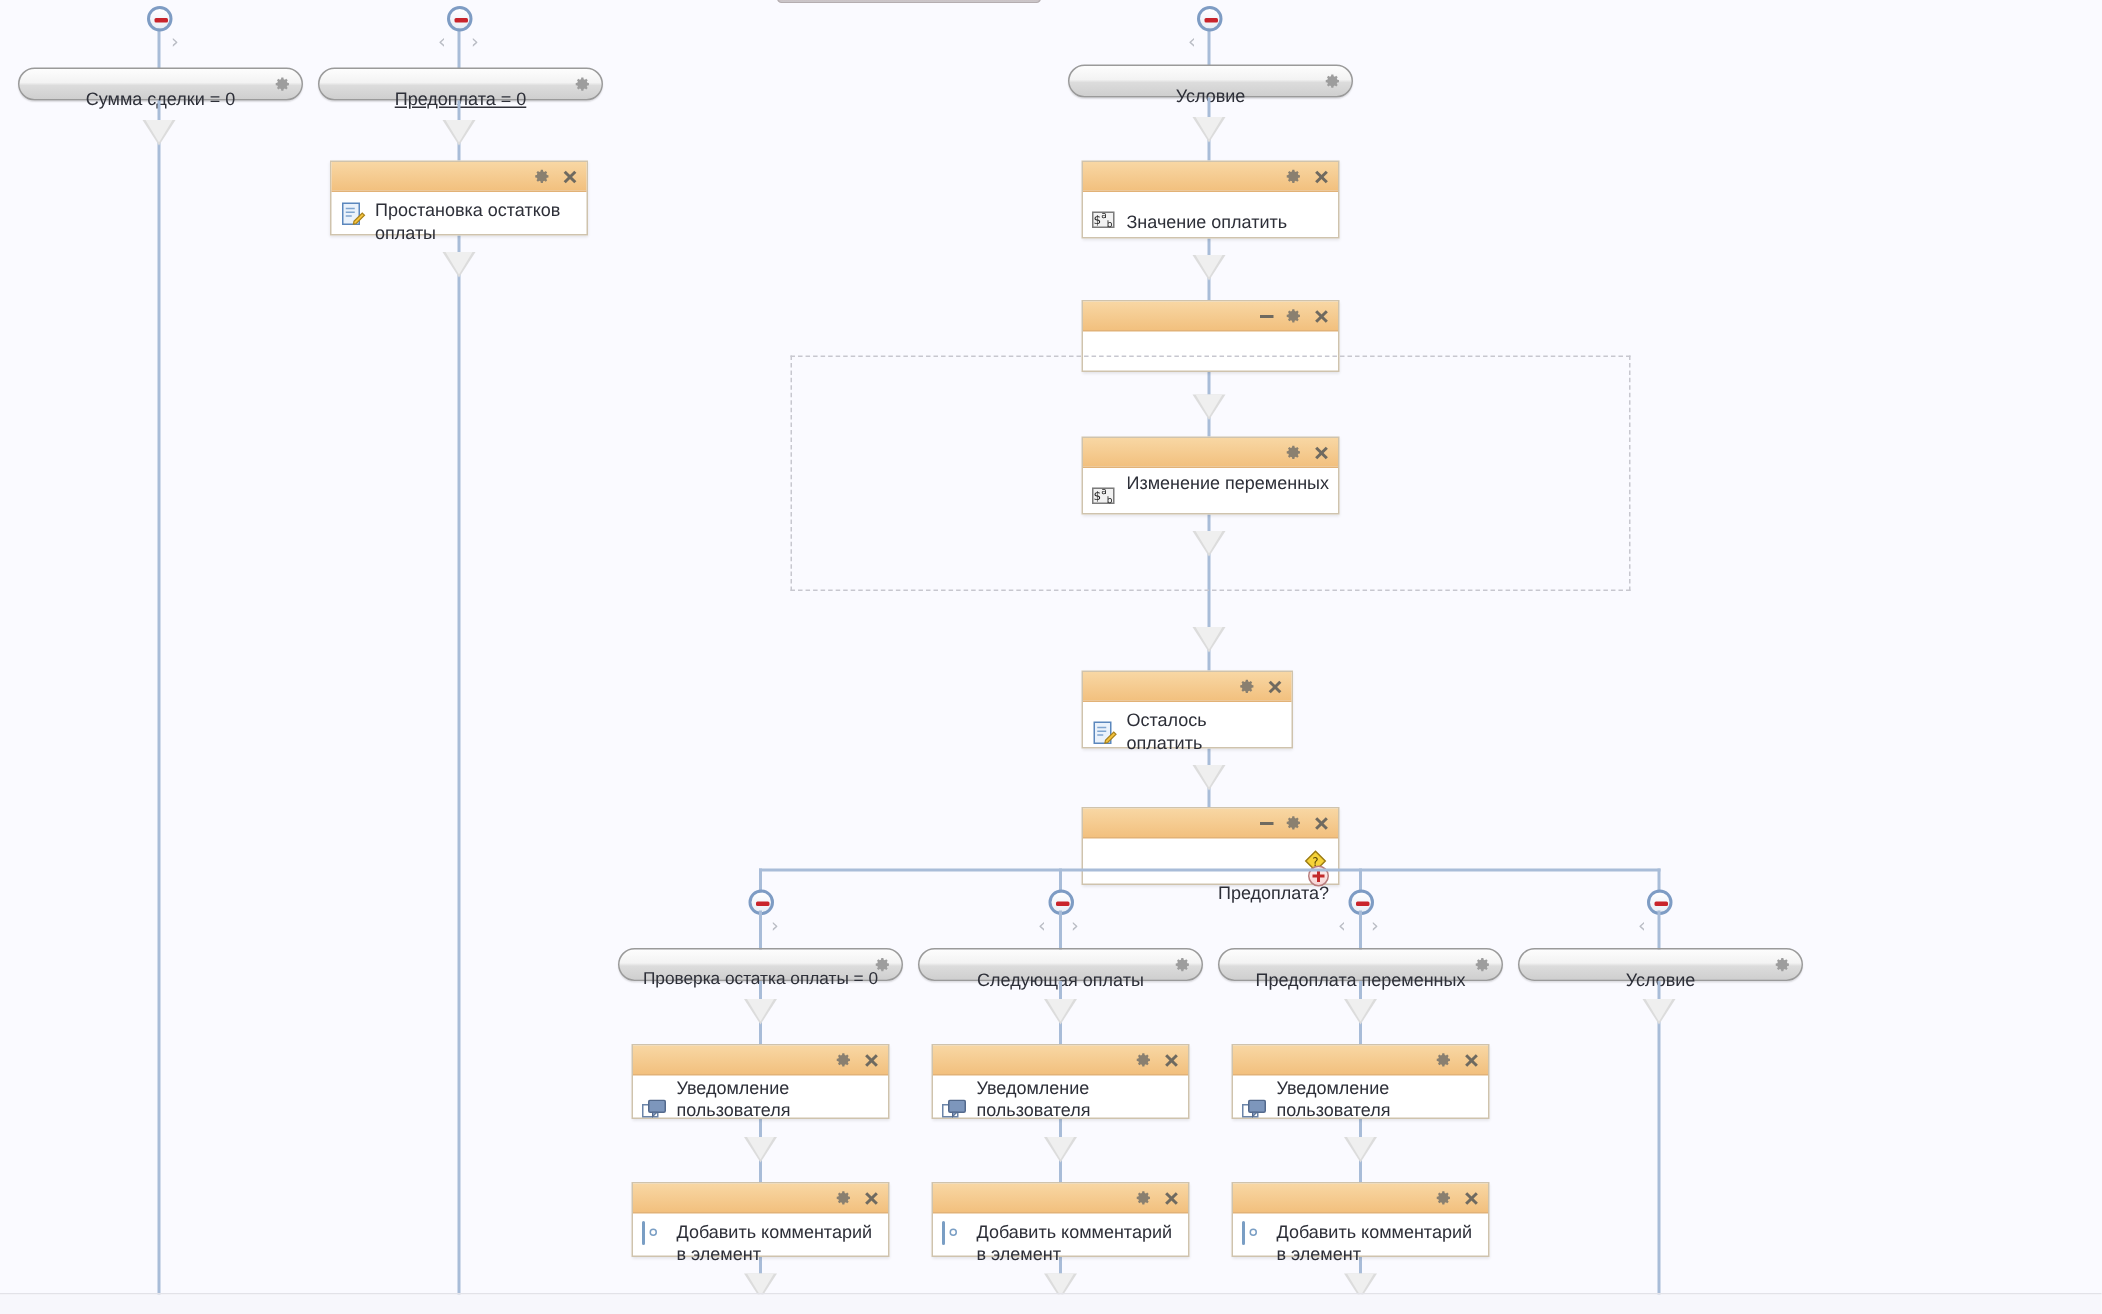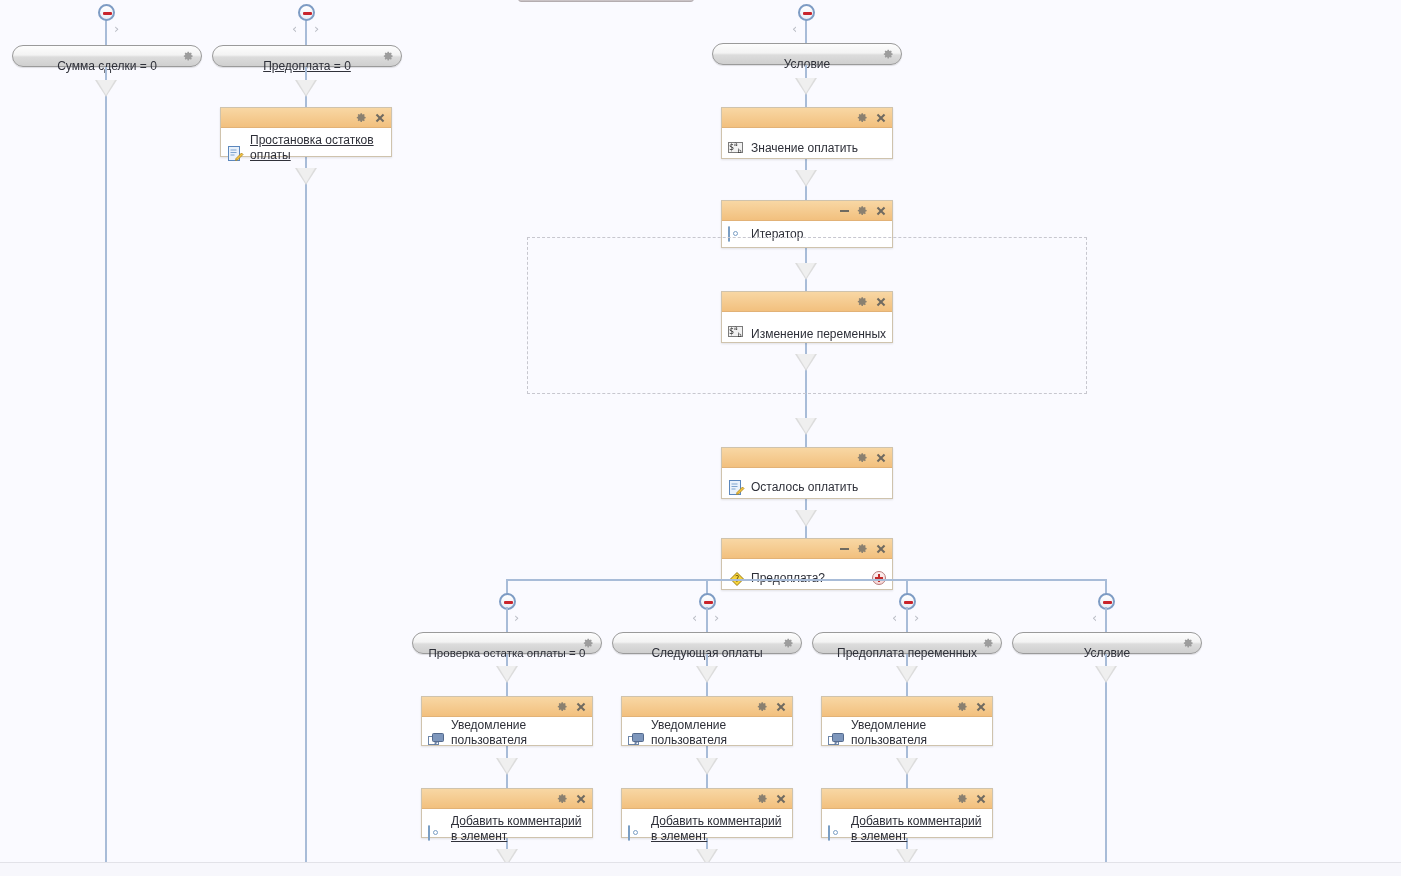--- a/index.html
+++ b/index.html
@@ -56,21 +56,21 @@
     box-shadow:0 1px 2px rgba(0,0,0,.10);}
   .card .hdr{height:19px;
     background:linear-gradient(#f8d7a4,#f2c07e);
     border-bottom:1px solid #e2b277;
     display:flex;align-items:center;justify-content:flex-end;
     padding-right:6px;gap:8px;}
   .card .hdr .hicon{cursor:pointer;display:block;}
   .card .body{padding:5px 6px 5px 6px;display:flex;align-items:flex-start;gap:5px;
     position:relative;min-height:28px;}
   .card .body .txt{font-size:12px;line-height:15px;color:#2d2f38;padding-top:0px;}
-  .card.twoline .body{align-items:flex-end;text-decoration:underline;}
+  .card.twoline .body{align-items:flex-start;}
 
   .minus{width:9px;height:2px;background:#6f6a60;display:block;}
   .xmark{width:10px;height:10px;position:relative;display:block;}
   .xmark:before,.xmark:after{content:"";position:absolute;left:0;top:4px;
     width:10px;height:2px;background:#6f6a60;}
   .xmark:before{transform:rotate(45deg);}
   .xmark:after{transform:rotate(-45deg);}
 
   
   .nicon{width:18px;height:18px;flex:0 0 18px;position:relative;margin-top:1px;}
@@ -234,53 +234,47 @@
     <div class="hdr">
       <span class="hicon minus"></span>
       <span class="hicon gear">
         <svg viewBox="0 0 16 16" width="11" height="11">
             <path fill="#8a8070" d="M8 5a3 3 0 100 6 3 3 0 000-6zm0 4.4A1.4 1.4 0 118 6.6a1.4 1.4 0 010 2.8z"></path>
             <path fill="#8a8070" d="M14 9.1v-2l-1.6-.3a4.7 4.7 0 00-.5-1.2l.9-1.3-1.4-1.4-1.3.9a4.7 4.7 0 00-1.2-.5L8.6 1.7h-2L6.3 3.3a4.7 4.7 0 00-1.2.5l-1.3-.9L2.4 4.3l.9 1.3a4.7 4.7 0 00-.5 1.2l-1.6.3v2l1.6.3c.1.4.3.8.5 1.2l-.9 1.3 1.4 1.4 1.3-.9c.4.2.8.4 1.2.5l.3 1.6h2l.3-1.6c.4-.1.8-.3 1.2-.5l1.3.9 1.4-1.4-.9-1.3c.2-.4.4-.8.5-1.2L14 9.1z"></path>
           </svg>
       </span>
       <span class="hicon xmark"></span>
     </div>
-    <div class="body" style="min-height:26px;">
-      <span class="nicon">
-        <span class="ic-obj"></span>
-      </span>
-      <span class="txt" style="margin-top:1px;">Итератор</span>
-    </div>
   </div>
 
   <div class="loopbox" style="left:527px;top:237px;width:560px;height:157px;"></div>
 
   <div class="arrow" style="left:795px;top:263px;"></div>
 
   <div class="card" style="left:721px;top:291px;width:172px;height:52px;">
     <div class="hdr">
       <span class="hicon gear">
         <svg viewBox="0 0 16 16" width="11" height="11">
             <path fill="#8a8070" d="M8 5a3 3 0 100 6 3 3 0 000-6zm0 4.4A1.4 1.4 0 118 6.6a1.4 1.4 0 010 2.8z"></path>
             <path fill="#8a8070" d="M14 9.1v-2l-1.6-.3a4.7 4.7 0 00-.5-1.2l.9-1.3-1.4-1.4-1.3.9a4.7 4.7 0 00-1.2-.5L8.6 1.7h-2L6.3 3.3a4.7 4.7 0 00-1.2.5l-1.3-.9L2.4 4.3l.9 1.3a4.7 4.7 0 00-.5 1.2l-1.6.3v2l1.6.3c.1.4.3.8.5 1.2l-.9 1.3 1.4 1.4 1.3-.9c.4.2.8.4 1.2.5l.3 1.6h2l.3-1.6c.4-.1.8-.3 1.2-.5l1.3.9 1.4-1.4-.9-1.3c.2-.4.4-.8.5-1.2L14 9.1z"></path>
           </svg>
       </span>
       <span class="hicon xmark"></span>
     </div>
     <div class="body" style="align-items:flex-end;padding-top:2px;">
       <span class="nicon" style="height:20px;">
         <span class="ic-var">$<sup style="font-size:6px;">a</sup><sub style="font-size:6px;">b</sub></span>
       </span>
-      <span class="txt" style="margin-bottom:0;">Изменение переменных</span>
+      <span class="txt" style="margin-bottom:12px;">Изменение переменных</span>
     </div>
   </div>
   <div class="arrow" style="left:795px;top:354px;"></div>
   <div class="arrow" style="left:795px;top:418px;"></div>
 
-  <div class="card" style="left:721px;top:447px;width:172px;height:52px;">
+  <div class="card" style="left:721px;top:447px;width:141px;height:52px;">
     <div class="hdr">
       <span class="hicon gear">
         <svg viewBox="0 0 16 16" width="11" height="11">
             <path fill="#8a8070" d="M8 5a3 3 0 100 6 3 3 0 000-6zm0 4.4A1.4 1.4 0 118 6.6a1.4 1.4 0 010 2.8z"></path>
             <path fill="#8a8070" d="M14 9.1v-2l-1.6-.3a4.7 4.7 0 00-.5-1.2l.9-1.3-1.4-1.4-1.3.9a4.7 4.7 0 00-1.2-.5L8.6 1.7h-2L6.3 3.3a4.7 4.7 0 00-1.2.5l-1.3-.9L2.4 4.3l.9 1.3a4.7 4.7 0 00-.5 1.2l-1.6.3v2l1.6.3c.1.4.3.8.5 1.2l-.9 1.3 1.4 1.4 1.3-.9c.4.2.8.4 1.2.5l.3 1.6h2l.3-1.6c.4-.1.8-.3 1.2-.5l1.3.9 1.4-1.4-.9-1.3c.2-.4.4-.8.5-1.2L14 9.1z"></path>
           </svg>
       </span>
       <span class="hicon xmark"></span>
     </div>
     <div class="body" style="align-items:center;">
@@ -302,21 +296,21 @@
     <div class="hdr">
       <span class="hicon minus"></span>
       <span class="hicon gear">
         <svg viewBox="0 0 16 16" width="11" height="11">
             <path fill="#8a8070" d="M8 5a3 3 0 100 6 3 3 0 000-6zm0 4.4A1.4 1.4 0 118 6.6a1.4 1.4 0 010 2.8z"></path>
             <path fill="#8a8070" d="M14 9.1v-2l-1.6-.3a4.7 4.7 0 00-.5-1.2l.9-1.3-1.4-1.4-1.3.9a4.7 4.7 0 00-1.2-.5L8.6 1.7h-2L6.3 3.3a4.7 4.7 0 00-1.2.5l-1.3-.9L2.4 4.3l.9 1.3a4.7 4.7 0 00-.5 1.2l-1.6.3v2l1.6.3c.1.4.3.8.5 1.2l-.9 1.3 1.4 1.4 1.3-.9c.4.2.8.4 1.2.5l.3 1.6h2l.3-1.6c.4-.1.8-.3 1.2-.5l1.3.9 1.4-1.4-.9-1.3c.2-.4.4-.8.5-1.2L14 9.1z"></path>
           </svg>
       </span>
       <span class="hicon xmark"></span>
     </div>
-    <div class="body" style="align-items:center;">
+    <div class="body" style="align-items:flex-end;flex-direction:column;">
       <span class="nicon">
         <svg class="ic-cond" viewBox="0 0 18 16">
             <path d="M9 1.5 L15.5 8 L9 14.5 L2.5 8 Z" fill="#f6d33a" stroke="#9c7b12" stroke-width="1"></path>
             <text x="9" y="11.2" font-size="8" text-anchor="middle" fill="#5a4708" font-family="DejaVu Sans">?</text>
           </svg>
       </span>
       <span class="txt">Предоплата?</span>
       <span class="plusbtn"></span>
     </div>
   </div>

